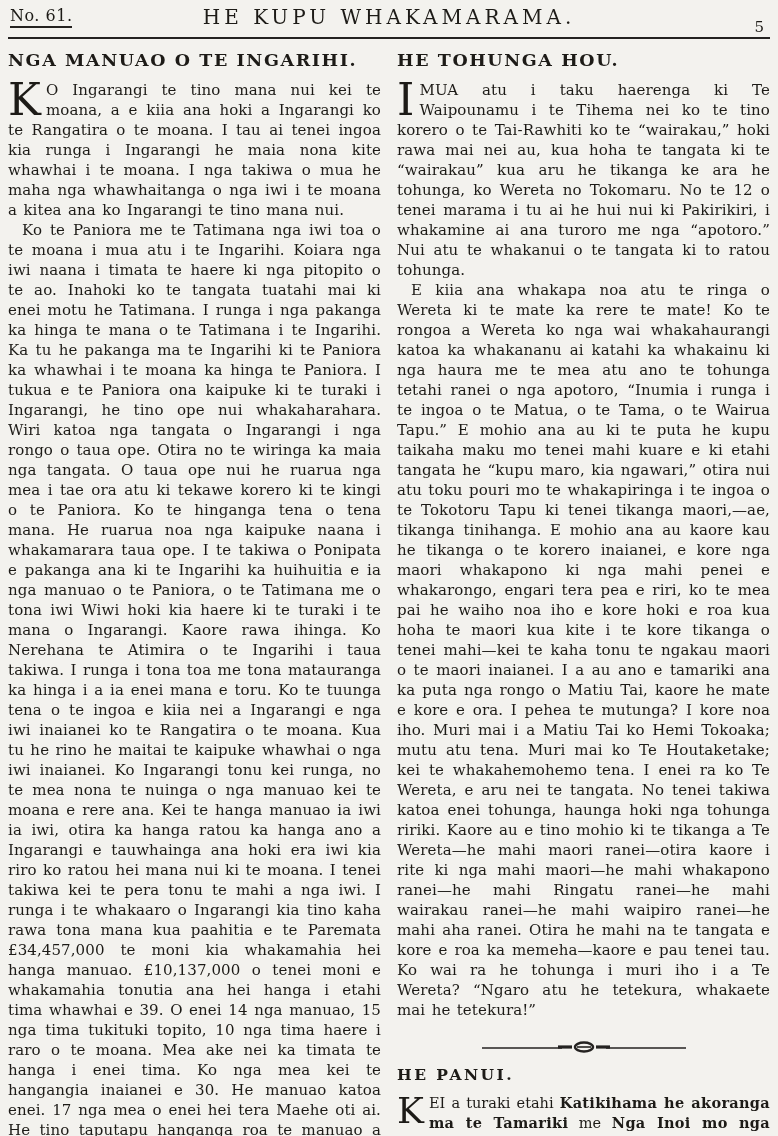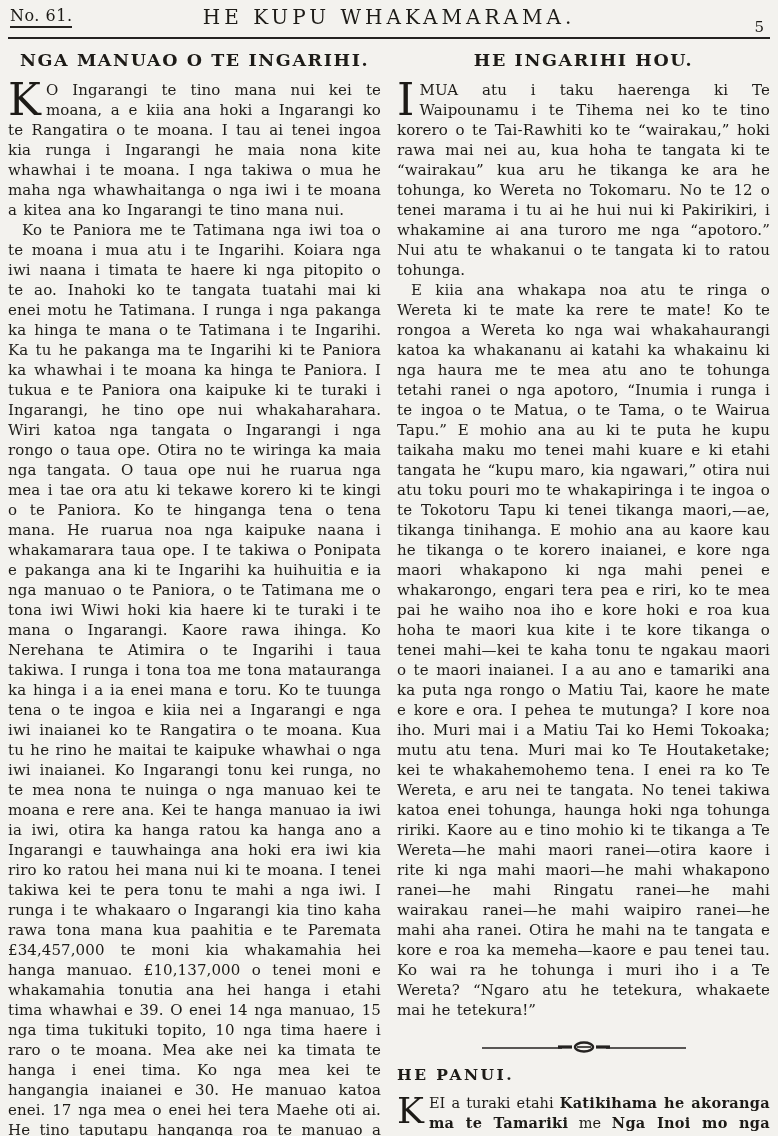--- a/index.html
+++ b/index.html
@@ -35,21 +35,20 @@
     font-size: 15px;
     border-bottom: 2px solid #242220;
     padding: 0 4px 1px 4px;
   }
 
   
   .columns { display: flex; gap: 16px; margin-top: 2px; }
   .col { flex: 1 1 0; min-width: 0; }
 
   .article-title {
-    text-align: center;
     font-weight: 700;
     font-size: 17.5px;
     letter-spacing: 1.6px;
     margin: 9px 0 10px 0;
     white-space: nowrap;
   }
   .body-text p {
     margin: 0;
     font-size: 15px;
     line-height: 20px;
@@ -103,21 +102,21 @@
 
     <div class="col">
       <div class="article-title">NGA MANUAO O TE INGARIHI.</div>
       <div class="body-text">
         <p><span class="dropcap">K</span><span>O Ingarangi te tino mana nui kei te moana, a e kiia ana hoki a Ingarangi ko te Rangatira o te moana. I tau ai tenei ingoa kia runga i Ingarangi he maia nona kite whawhai i te moana. I nga takiwa o mua he maha nga whawhaitanga o nga iwi i te moana a kitea ana ko Ingarangi te tino mana nui.</span></p>
         <p><span>Ko te Paniora me te Tatimana nga iwi toa o te moana i mua atu i te Ingarihi. Koiara nga iwi naana i timata te haere ki nga pitopito o te ao. Inahoki ko te tangata tuatahi mai ki enei motu he Tatimana. I runga i nga pakanga ka hinga te mana o te Tatimana i te Ingarihi. Ka tu he pakanga ma te Ingarihi ki te Paniora ka whawhai i te moana ka hinga te Paniora. I tukua e te Paniora ona kaipuke ki te turaki i Ingarangi, he tino ope nui whakaharahara. Wiri katoa nga tangata o Ingarangi i nga rongo o taua ope. Otira no te wiringa ka maia nga tangata. O taua ope nui he ruarua nga mea i tae ora atu ki tekawe korero ki te kingi o te Paniora. Ko te hinganga tena o tena mana. He ruarua noa nga kaipuke naana i whakamarara taua ope. I te takiwa o Ponipata e pakanga ana ki te Ingarihi ka huihuitia e ia nga manuao o te Paniora, o te Tatimana me o tona iwi Wiwi hoki kia haere ki te turaki i te mana o Ingarangi. Kaore rawa ihinga. Ko Nerehana te Atimira o te Ingarihi i taua takiwa. I runga i tona toa me tona matauranga ka hinga i a ia enei mana e toru. Ko te tuunga tena o te ingoa e kiia nei a Ingarangi e nga iwi inaianei ko te Rangatira o te moana. Kua tu he rino he maitai te kaipuke whawhai o nga iwi inaianei. Ko Ingarangi tonu kei runga, no te mea nona te nuinga o nga manuao kei te moana e rere ana. Kei te hanga manuao ia iwi ia iwi, otira ka hanga ratou ka hanga ano a Ingarangi e tauwhainga ana hoki era iwi kia riro ko ratou hei mana nui ki te moana. I tenei takiwa kei te pera tonu te mahi a nga iwi. I runga i te whakaaro o Ingarangi kia tino kaha rawa tona mana kua paahitia e te Paremata £34,457,000 te moni kia whakamahia hei hanga manuao. £10,137,000 o tenei moni e whakamahia tonutia ana hei hanga i etahi tima whawhai e 39. O enei 14 nga manuao, 15 nga tima tukituki topito, 10 nga tima haere i raro o te moana. Mea ake nei ka timata te hanga i enei tima. Ko nga mea kei te hangangia inaianei e 30. He manuao katoa enei. 17 nga mea o enei hei tera Maehe oti ai. He tino taputapu hanganga roa te manuao a he mahi tohunga hoki.</span></p>
       </div>
     </div>
 
     <div class="col">
-      <div class="article-title">HE INGARIHI HOU.</div>
+      <div class="article-title">HE TOHUNGA HOU.</div>
       <div class="body-text">
         <p><span class="dropcap">I</span><span>MUA atu i taku haerenga ki Te Waipounamu i te Tihema nei ko te tino korero o te Tai-Rawhiti ko te “wairakau,” hoki rawa mai nei au, kua hoha te tangata ki te “wairakau” kua aru he tikanga ke ara he tohunga, ko Wereta no Tokomaru. No te 12 o tenei marama i tu ai he hui nui ki Pakirikiri, i whakamine ai ana turoro me nga “apotoro.” Nui atu te whakanui o te tangata ki to ratou tohunga.</span></p>
         <p><span>E kiia ana whakapa noa atu te ringa o Wereta ki te mate ka rere te mate! Ko te rongoa a Wereta ko nga wai whakahaurangi katoa ka whakananu ai katahi ka whakainu ki nga haura me te mea atu ano te tohunga tetahi ranei o nga apotoro, “Inumia i runga i te ingoa o te Matua, o te Tama, o te Wairua Tapu.” E mohio ana au ki te puta he kupu taikaha maku mo tenei mahi kuare e ki etahi tangata he “kupu maro, kia ngawari,” otira nui atu toku pouri mo te whakapiringa i te ingoa o te Tokotoru Tapu ki tenei tikanga maori,—ae, tikanga tinihanga. E mohio ana au kaore kau he tikanga o te korero inaianei, e kore nga maori whakapono ki nga mahi penei e whakarongo, engari tera pea e riri, ko te mea pai he waiho noa iho e kore hoki e roa kua hoha te maori kua kite i te kore tikanga o tenei mahi—kei te kaha tonu te ngakau maori o te maori inaianei. I a au ano e tamariki ana ka puta nga rongo o Matiu Tai, kaore he mate e kore e ora. I pehea te mutunga? I kore noa iho. Muri mai i a Matiu Tai ko Hemi Tokoaka; mutu atu tena. Muri mai ko Te Houtaketake; kei te whakahemohemo tena. I enei ra ko Te Wereta, e aru nei te tangata. No tenei takiwa katoa enei tohunga, haunga hoki nga tohunga ririki. Kaore au e tino mohio ki te tikanga a Te Wereta—he mahi maori ranei—otira kaore i rite ki nga mahi maori—he mahi whakapono ranei—he mahi Ringatu ranei—he mahi wairakau ranei—he mahi waipiro ranei—he mahi aha ranei. Otira he mahi na te tangata e kore e roa ka memeha—kaore e pau tenei tau. Ko wai ra he tohunga i muri iho i a Te Wereta? “Ngaro atu he tetekura, whakaete mai he tetekura!”</span></p>
       </div>
 
       <div class="divider-wrap">
         <svg width="220" height="14" viewBox="0 0 220 14">
           <line x1="8" y1="8" x2="88" y2="8" stroke="#242220" stroke-width="1.4"></line>
           <line x1="132" y1="8" x2="212" y2="8" stroke="#242220" stroke-width="1.4"></line>
           <line x1="84" y1="7" x2="98" y2="7" stroke="#242220" stroke-width="3.2"></line>

